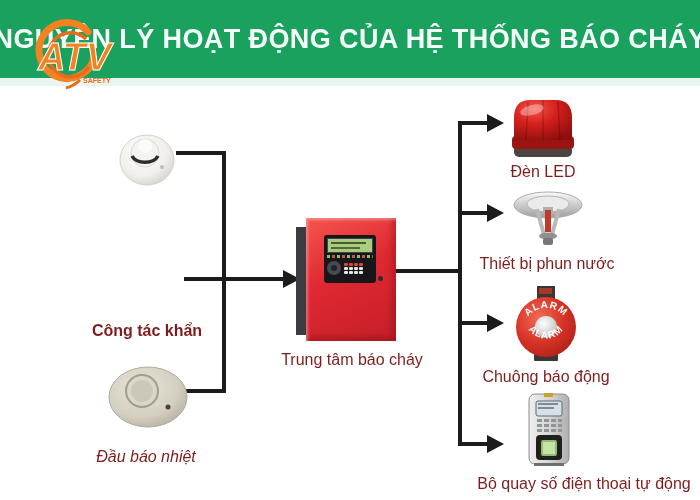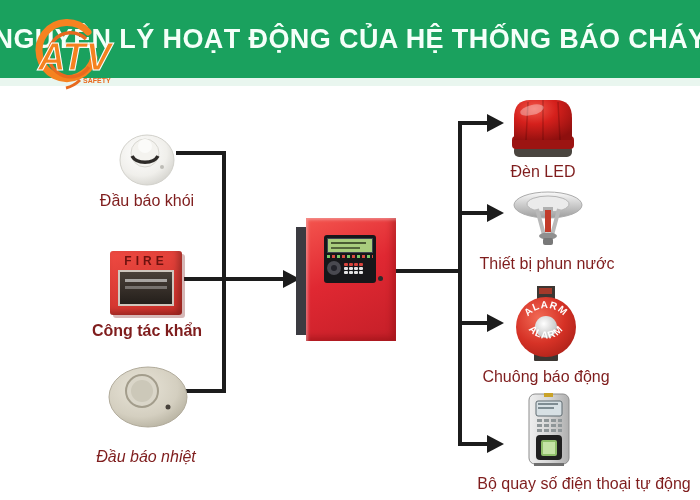--- a/index.html
+++ b/index.html
@@ -106,29 +106,21 @@
           <stop offset="60%" stop-color="#f0efeb"></stop>
         <stop offset="100%" stop-color="#cbcac4"></stop>
       </radialGradient>
     </defs>
     <ellipse cx="29" cy="27" rx="27" ry="25" fill="url(#smokeG)" stroke="#d2d1cb"></ellipse>
     <circle cx="27" cy="20" r="14" fill="#f4f3ef" stroke="#d8d7d1"></circle>
     <path d="M 14,23 A 14,10 0 0 0 40,23" stroke="#2e2b28" stroke-width="3.5" fill="none"></path>
     <circle cx="27" cy="13" r="7" fill="#fbfbf9"></circle>
     <circle cx="44" cy="34" r="2" fill="#bdbcb6"></circle>
   </svg>
-  <div class="label" style="left:147px;top:192px;">Đầu báo khói</div>
-
-  <div class="switch">
-    <div class="switch-fire">FIRE</div>
-    <div class="switch-glass">
-      <div class="glass-line l1"></div>
-        <div class="glass-line l2"></div>
-    </div>
-  </div>
+
   <div class="label" style="left:147px;top:322px;font-weight:bold;">Công tác khẩn</div>
 
   <svg class="dev" style="left:106px;top:365px;" width="84" height="66" viewBox="0 0 84 66">
     <defs>
       <radialGradient id="heatG" cx="40%" cy="35%" r="80%">
         <stop offset="0%" stop-color="#e8e4d8"></stop>
           <stop offset="60%" stop-color="#d4cfc0"></stop>
         <stop offset="100%" stop-color="#aba694"></stop>
       </radialGradient>
     </defs>
@@ -162,20 +154,21 @@
             <span class="key"></span>
           <span class="key"></span>
             <span class="key"></span>
             <span class="key"></span>
             <span class="key"></span>
         </div>
       </div>
     </div>
     <div class="panel-lock"></div>
   </div>
+  <div class="label" style="left:352px;top:351px;">Trung tâm báo cháy</div>
 
   <svg class="dev" style="left:506px;top:96px;" width="74" height="64" viewBox="0 0 74 64">
     <defs>
       <radialGradient id="ledG" cx="35%" cy="22%" r="85%">
         <stop offset="0%" stop-color="#f2574a"></stop>
           <stop offset="45%" stop-color="#d5201c"></stop>
         <stop offset="100%" stop-color="#8e0f0e"></stop>
       </radialGradient>
     </defs>
     <rect x="8" y="49" width="58" height="12" rx="5" fill="#4a453f"></rect>

